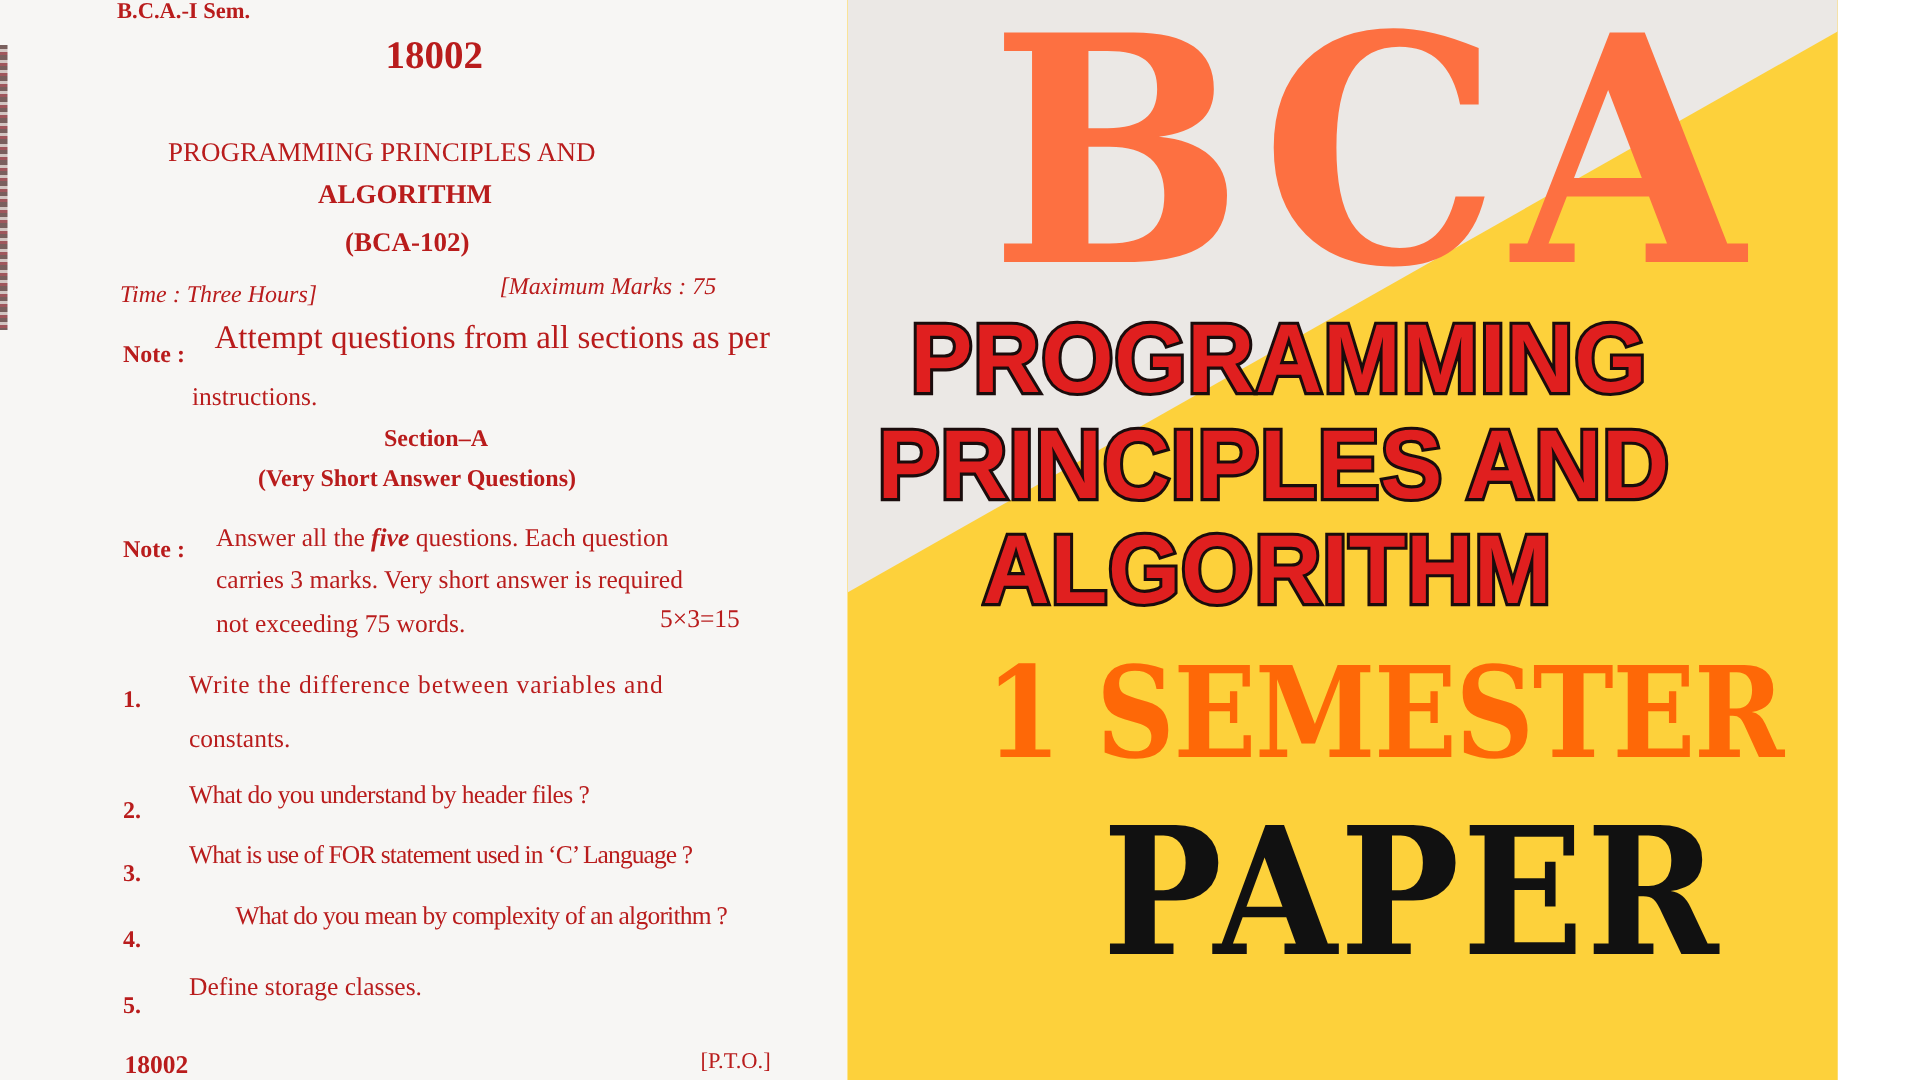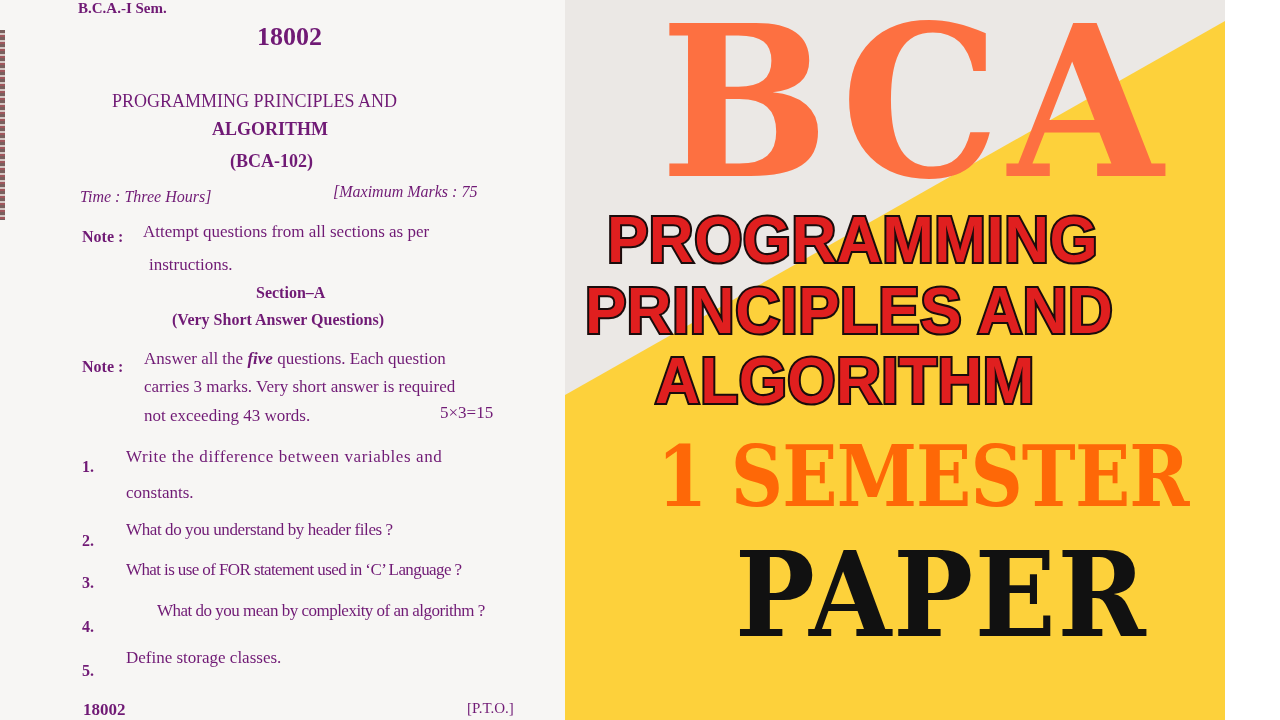--- a/index.html
+++ b/index.html
@@ -5,43 +5,43 @@
     html, body { margin: 0; padding: 0; }
     body {
       width: 1280px; height: 720px; overflow: hidden; position: relative;
       background: #ffffff;
       font-family: "Liberation Serif", serif;
     }
     
     .paper {
       position: absolute; left: 0; top: 0; width: 565px; height: 720px;
       background: #f7f6f4;
-      color: #701a75;
+      color: #b91c1c;
       overflow: hidden;
     }
     .paper .edge {
       position: absolute; left: 0; top: 30px; width: 5px; height: 190px;
       background: repeating-linear-gradient(180deg, #5a3a38 0 3px, #c9b9b5 3px 5px, #8a2f36 5px 7px);
       opacity: 0.8;
     }
     .paper .t { position: absolute; white-space: nowrap; }
 
     .sem { left: 78px; top: 0px; font-size: 15px; font-weight: bold; }
     .code-top { left: 257px; top: 22px; font-size: 26px; font-weight: bold; }
     .exam { left: 112px; top: 64px; font-size: 18px; font-weight: bold; }
     .subj1 { left: 112px; top: 91px; font-size: 18px; font-weight: normal; }
     .subj2 { left: 212px; top: 119px; font-size: 18px; font-weight: bold; }
     .course { left: 230px; top: 151px; font-size: 18px; font-weight: bold; }
     .time { left: 80px; top: 188px; font-size: 16px; font-style: italic; }
     .marks { left: 333px; top: 183px; font-size: 16px; font-style: italic; }
 
     .note-lbl { font-size: 16px; font-weight: bold; }
     .note1-lbl { left: 82px; top: 228px; }
-    .note1-a { left: 143px; top: 222px; font-size: 17px; }
-    .note1-b { left: 149px; top: 255px; font-size: 17px; }
+    .note1-a { left: 143px; top: 212px; font-size: 22px; }
+    .note1-b { left: 128px; top: 255px; font-size: 17px; }
     .sec { left: 256px; top: 284px; font-size: 16px; font-weight: bold; }
     .sec-sub { left: 172px; top: 311px; font-size: 16px; font-weight: bold; }
     .note2-lbl { left: 82px; top: 358px; }
     .note2-a { left: 144px; top: 349px; font-size: 17px; }
     .note2-b { left: 144px; top: 377px; font-size: 17px; }
     .note2-c { left: 144px; top: 406px; font-size: 17px; }
     .note2-m { left: 440px; top: 403px; font-size: 17px; }
 
     .qn { font-size: 16px; font-weight: bold; }
     .qt { font-size: 17px; }
@@ -124,21 +124,21 @@
   <div class="t note-lbl note1-lbl">Note :</div>
   <div class="t note1-a">Attempt questions from all sections as per</div>
   <div class="t note1-b">instructions.</div>
 
   <div class="t sec">Section–A</div>
   <div class="t sec-sub">(Very Short Answer Questions)</div>
 
   <div class="t note-lbl note2-lbl">Note :</div>
   <div class="t note2-a"><span>Answer all the </span><b><i>five</i></b><span> questions. Each question</span></div>
   <div class="t note2-b">carries 3 marks. Very short answer is required</div>
-  <div class="t note2-c">not exceeding 43 words.</div>
+  <div class="t note2-c">not exceeding 75 words.</div>
   <div class="t note2-m">5×3=15</div>
 
   <div class="t qn q1n">1.</div>
   <div class="t qt q1t">Write the difference between variables and</div>
   <div class="t qt q1t2">constants.</div>
 
   <div class="t qn q2n">2.</div>
   <div class="t qt q2t">What do you understand by header files ?</div>
 
   <div class="t qn q3n">3.</div>

